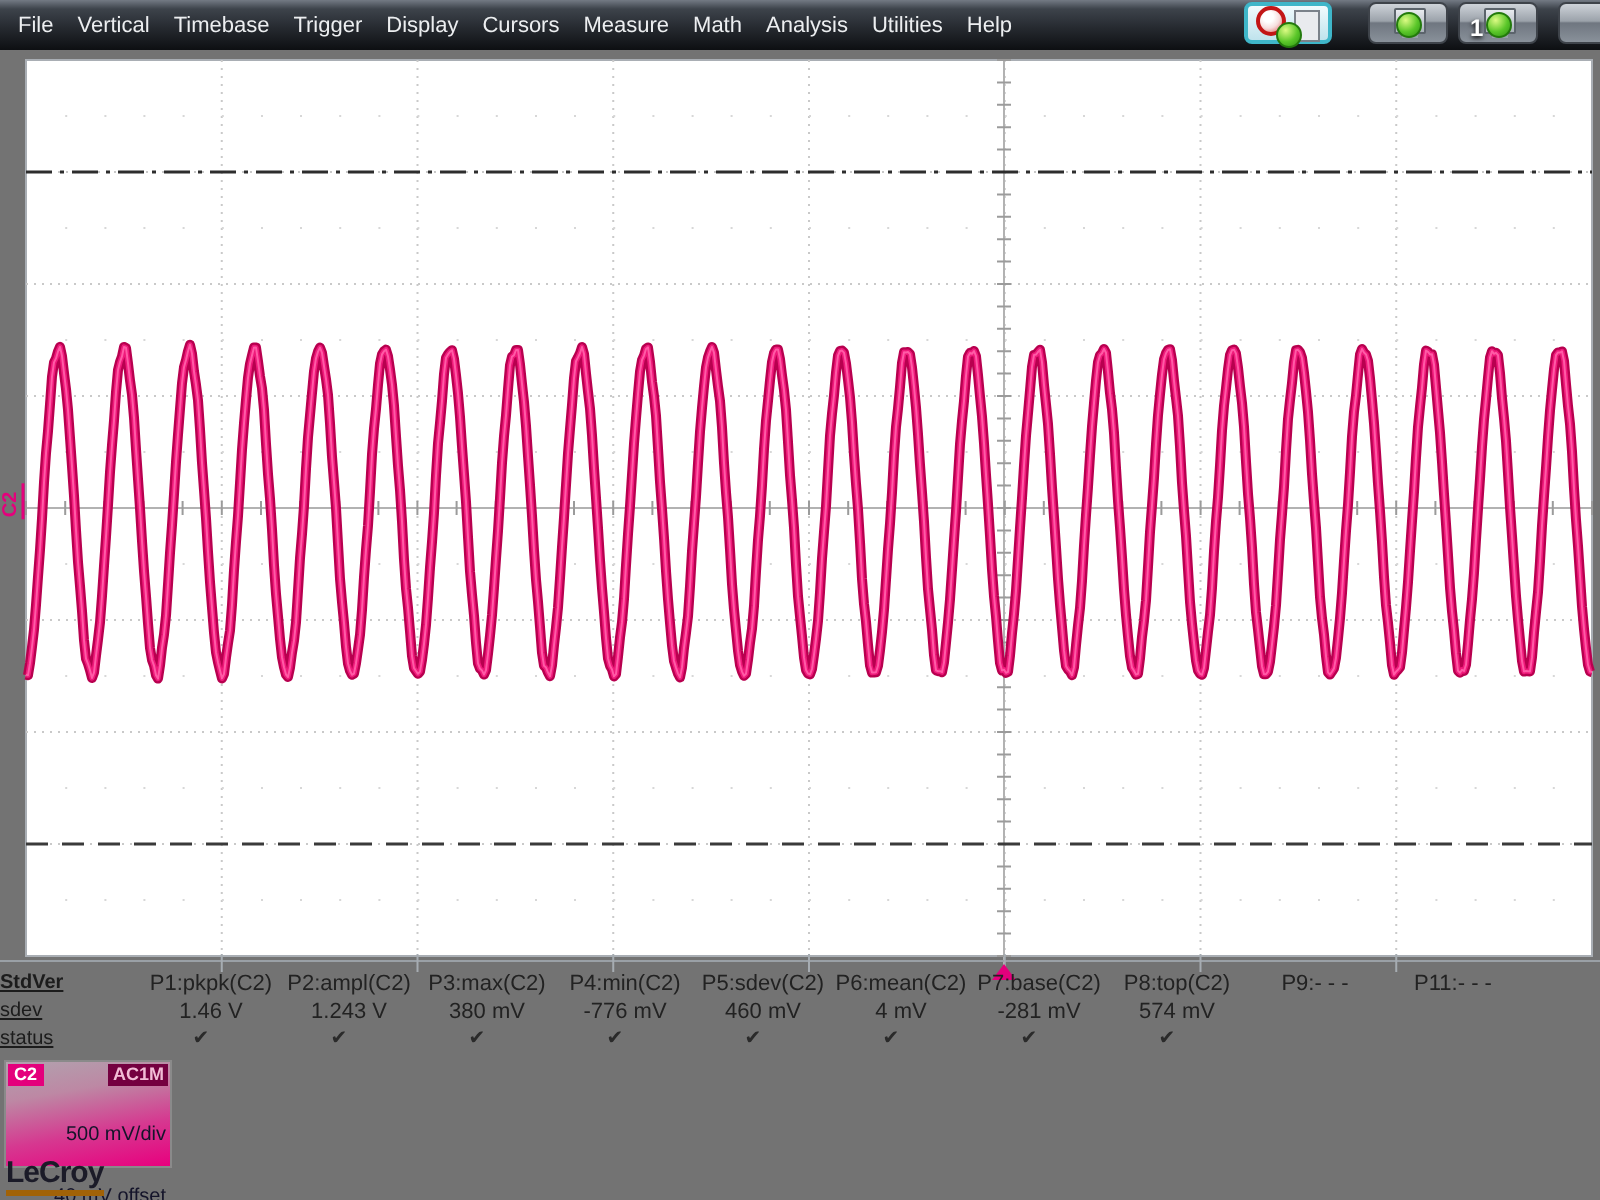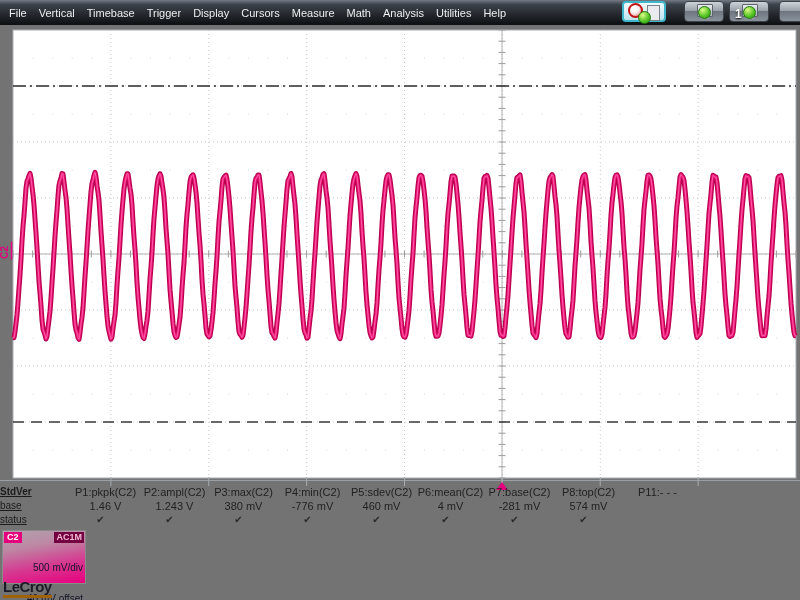--- a/index.html
+++ b/index.html
@@ -132,21 +132,21 @@
       <line x1="404.5" y1="477" x2="404.5" y2="486" stroke="#a6acb2" stroke-width="1"></line>
       <line x1="502.375" y1="477" x2="502.375" y2="486" stroke="#a6acb2" stroke-width="1"></line>
       <line x1="600.25" y1="477" x2="600.25" y2="486" stroke="#a6acb2" stroke-width="1"></line>
       <line x1="698.125" y1="477" x2="698.125" y2="486" stroke="#a6acb2" stroke-width="1"></line>
       <polygon points="496,490 508,490 502,482" fill="#e4007c"></polygon>
     </svg>
 
   <div class="panel">
     <div class="rowlabels">
       <div class="hd">StdVer</div>
-      <div>base</div>
+      <div>sdev</div>
       <div>status</div>
     </div>
     <div class="cols">
         <div class="pcol">
           <div>P1:pkpk(C2)</div>
           <div>1.46 V</div>
           <div class="ck">✔</div>
         </div>
         <div class="pcol">
           <div>P2:ampl(C2)</div>
@@ -175,20 +175,25 @@
         </div>
         <div class="pcol">
           <div>P7:base(C2)</div>
           <div>-281 mV</div>
           <div class="ck">✔</div>
         </div>
         <div class="pcol">
           <div>P8:top(C2)</div>
           <div>574 mV</div>
           <div class="ck">✔</div>
+        </div>
+        <div class="pcol">
+          <div>P9:- - -</div>
+          <div></div>
+          <div class="ck"></div>
         </div>
         <div class="pcol">
           <div>P11:- - -</div>
           <div></div>
           <div class="ck"></div>
         </div>
       </div>
   </div>
 
   <div class="chbox">

